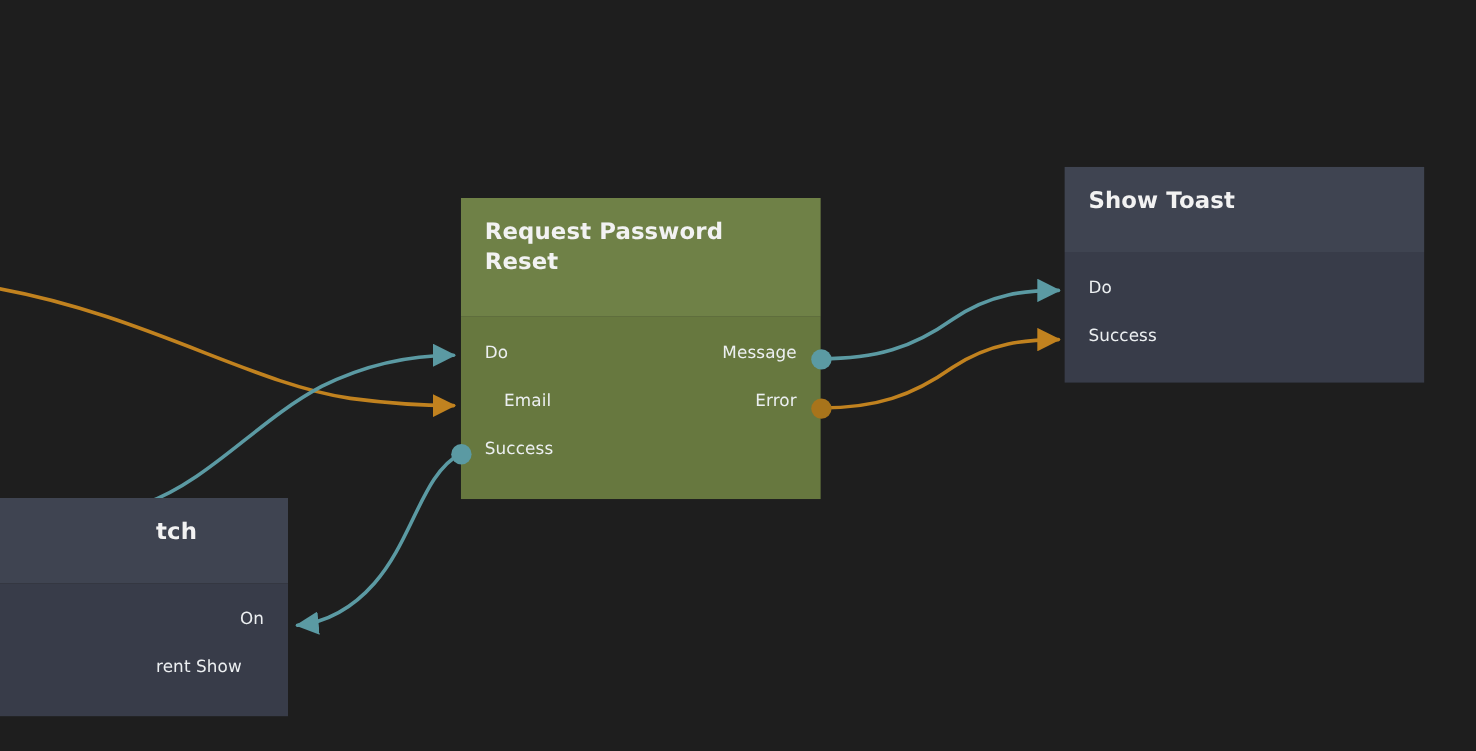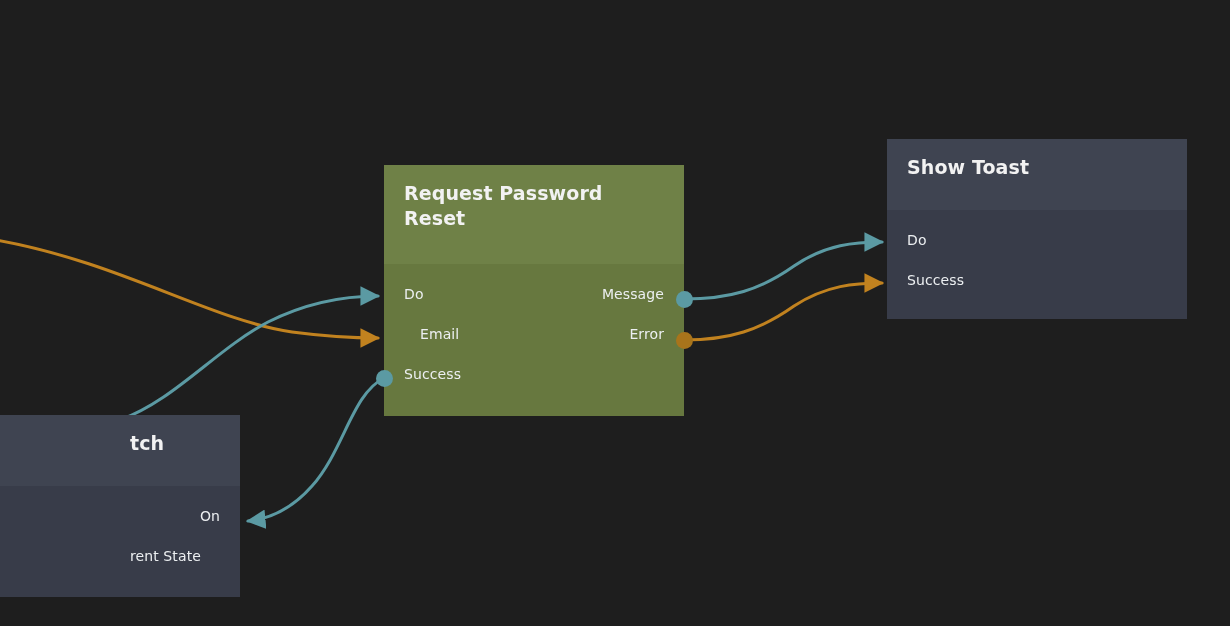--- a/index.html
+++ b/index.html
@@ -139,21 +139,21 @@
     </div>
   </div>
 
   <div class="node" id="node-switch">
     <div class="node-header" style="padding-left:260px;">tch</div>
     <div class="node-body">
       <div class="port-row out">
         <span>On</span>
       </div>
       <div class="port-row in" style="padding-left:260px;">
-        <span>rent State</span>
+        <span>rent Show</span>
       </div>
     </div>
   </div>
 
   <div class="port-dot" style="left:376px; top:370px; background:#5b9aa3;"></div>
   <div class="port-dot" style="left:676px; top:291px; background:#5b9aa3;"></div>
   <div class="port-dot" style="left:676px; top:332px; background:#a8741b;"></div>
 
 </div>
 

